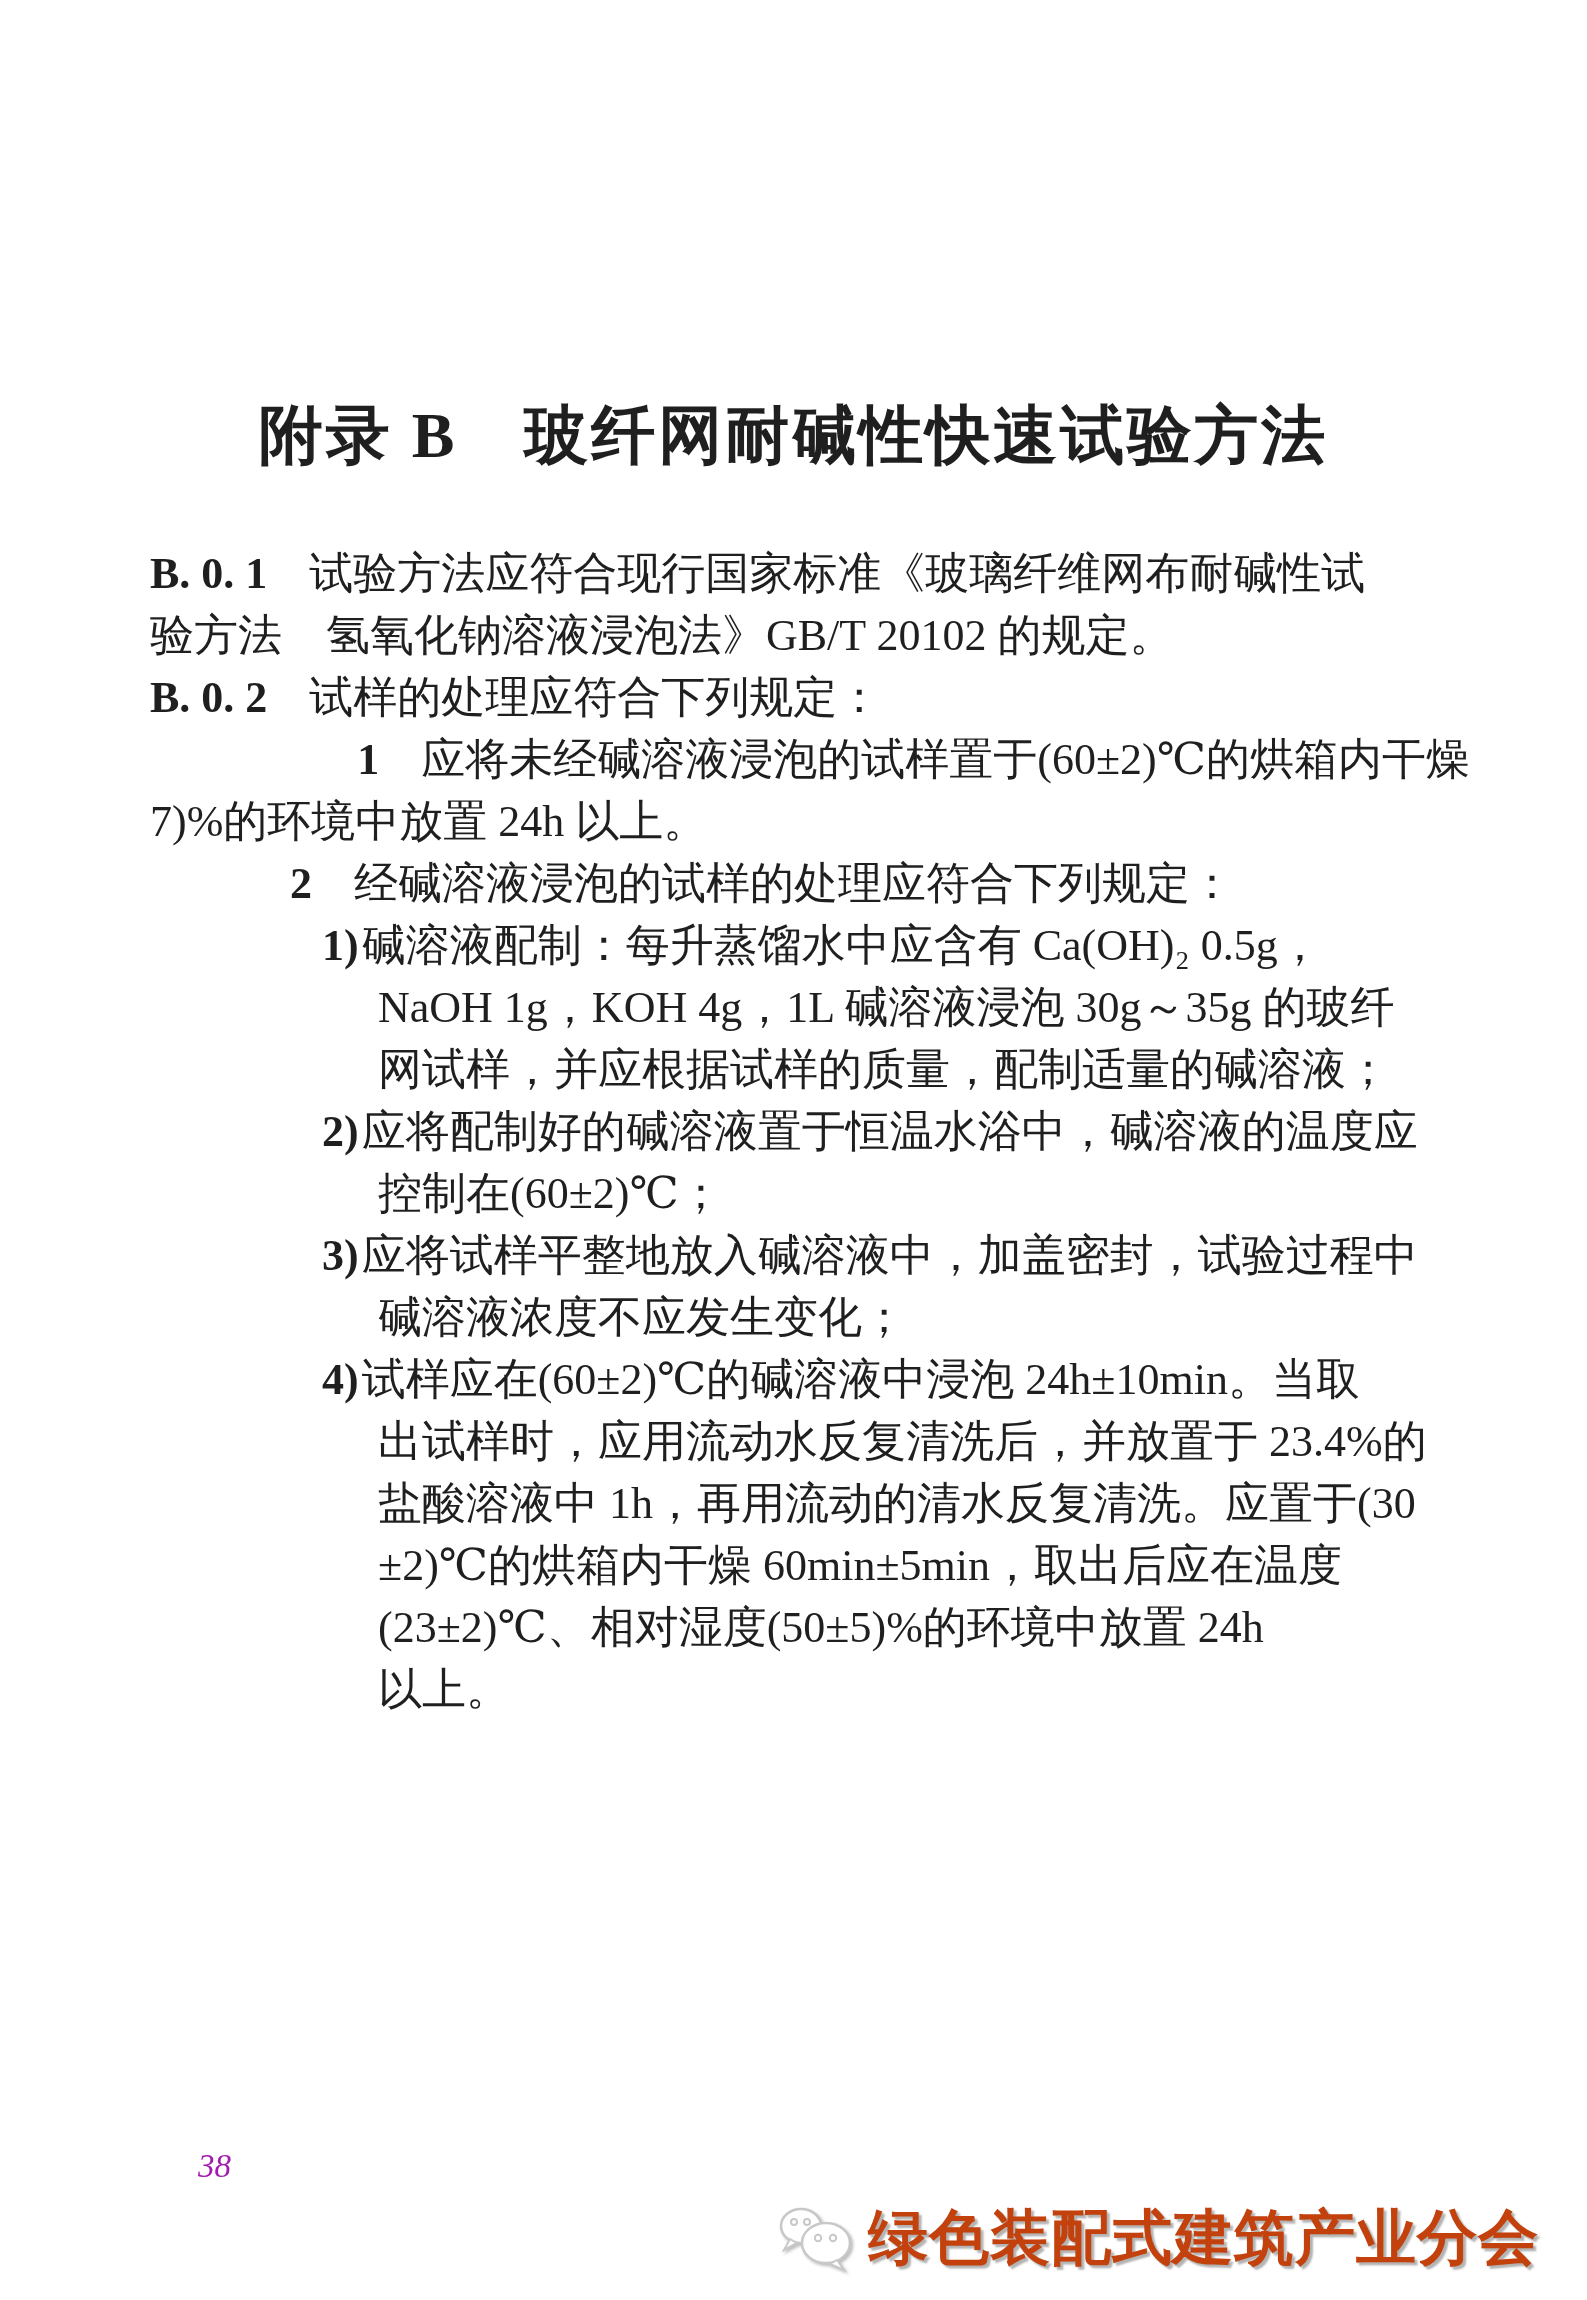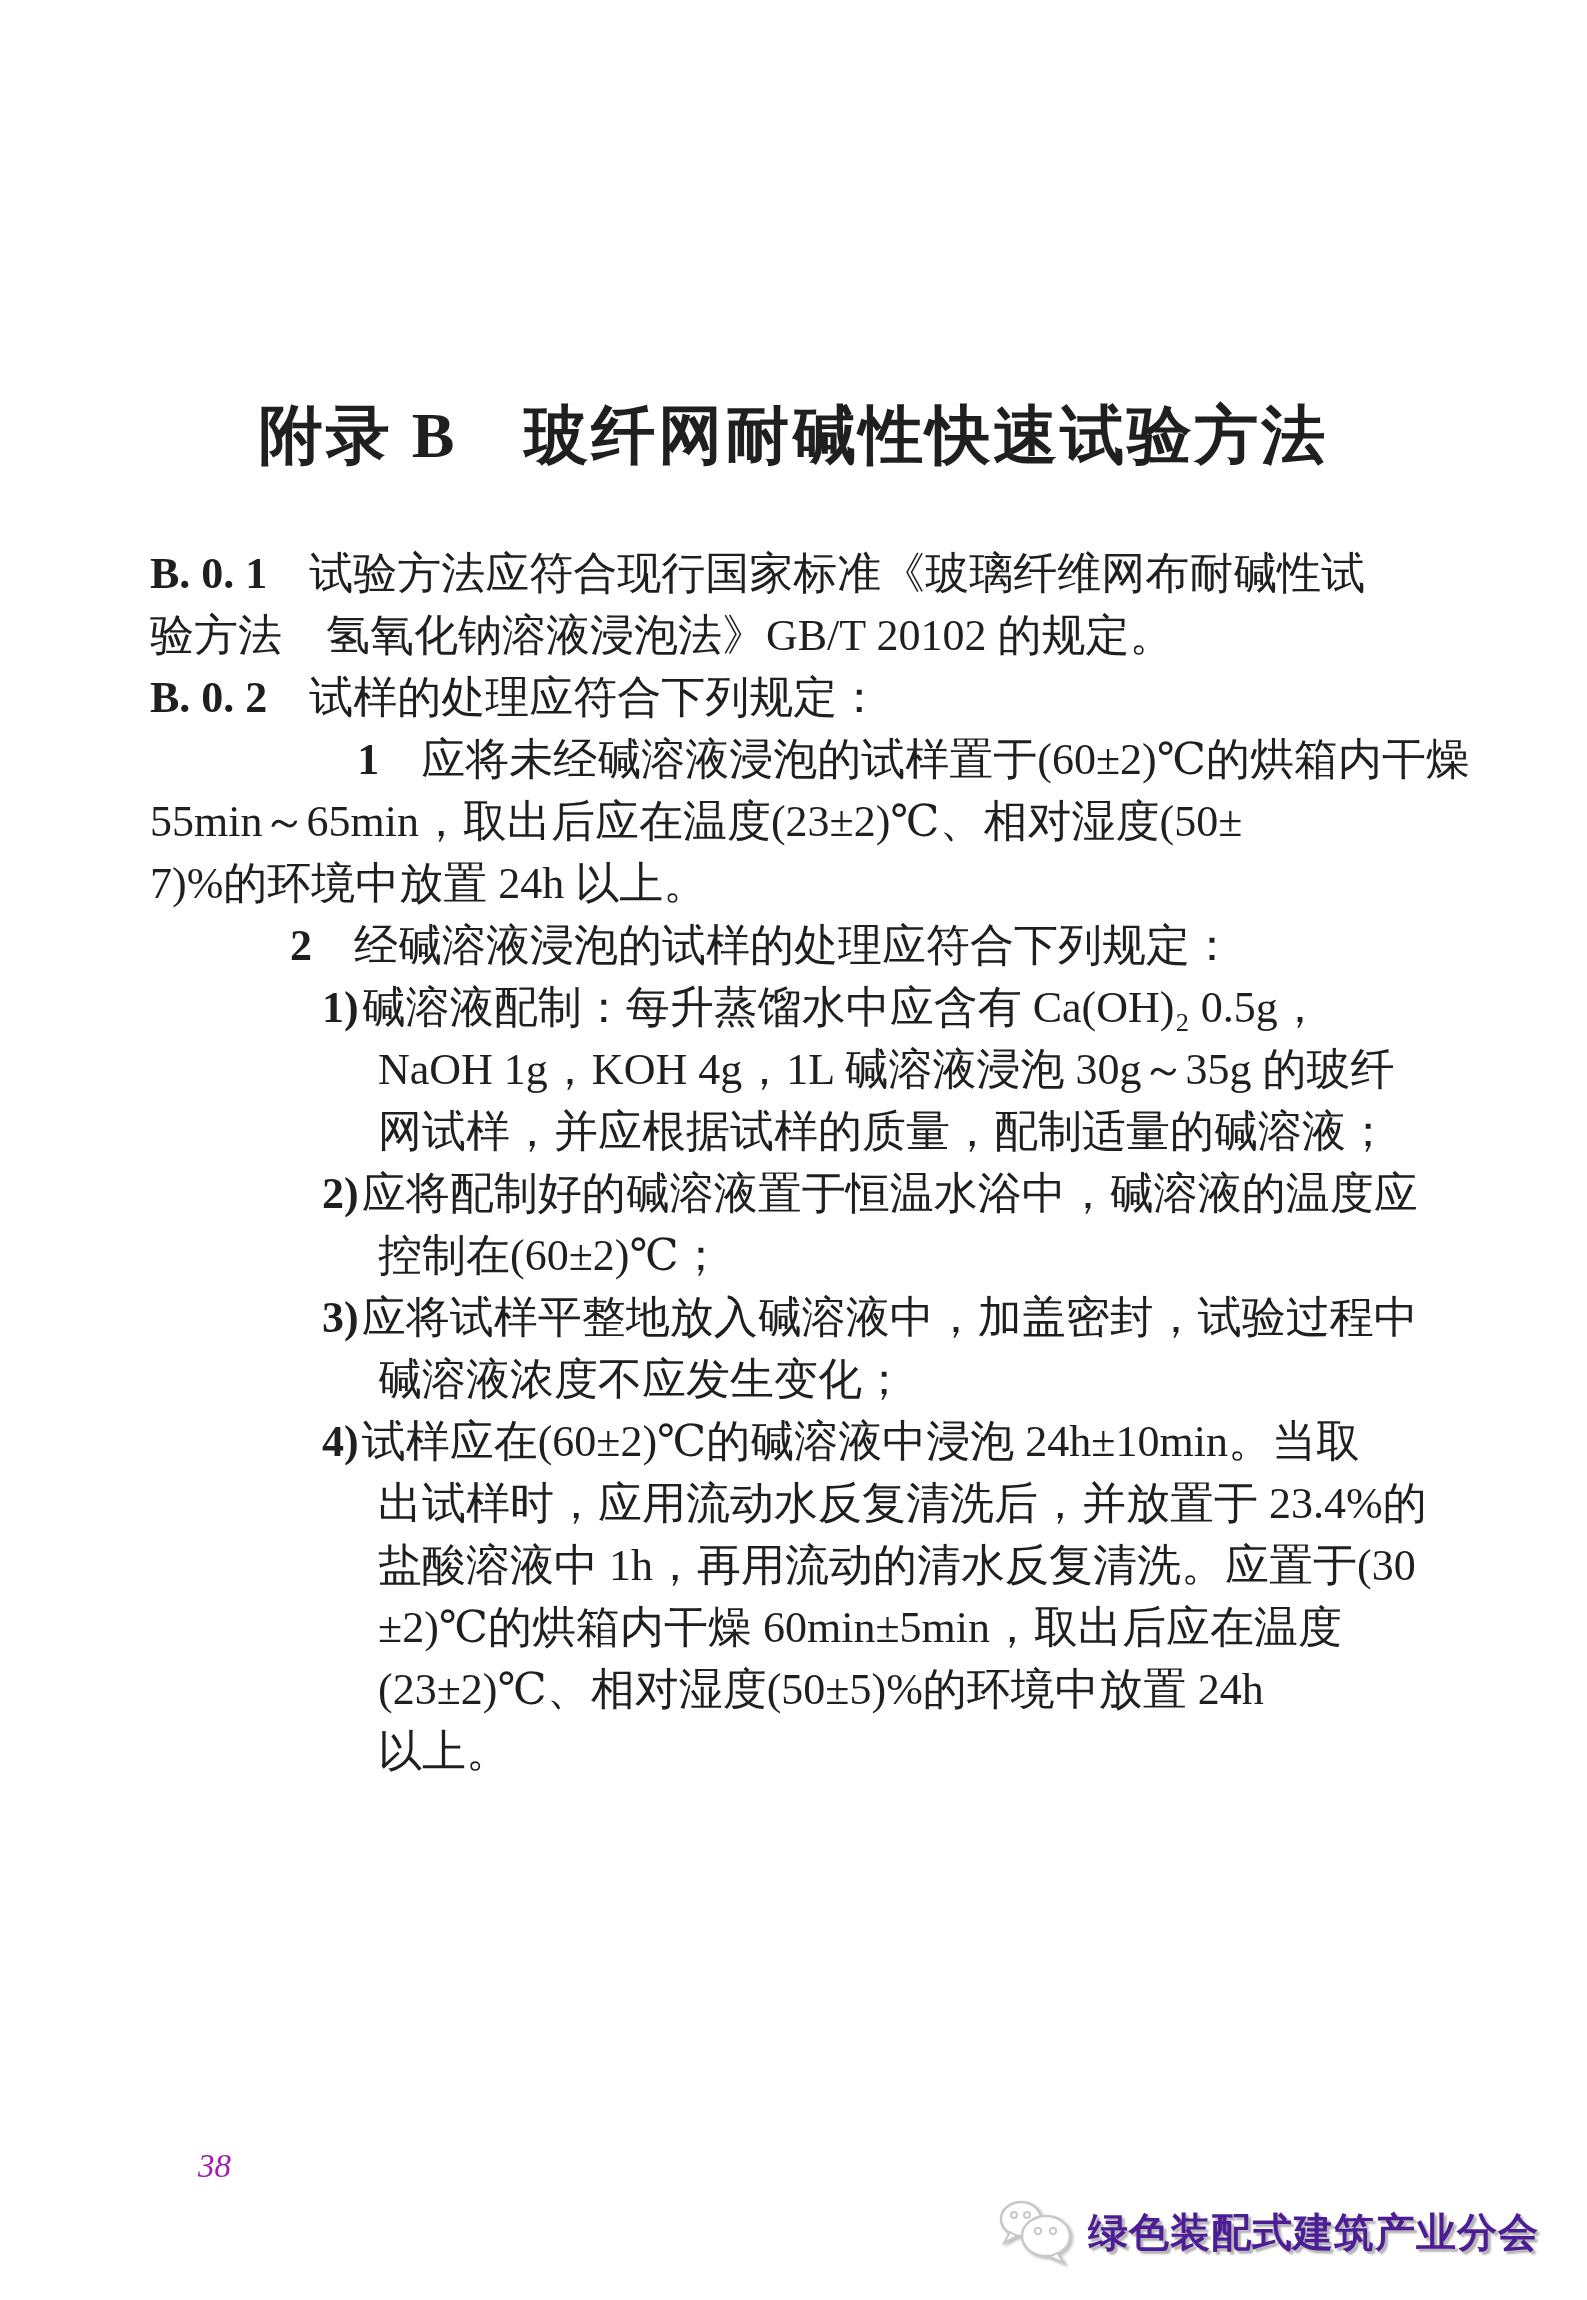--- a/index.html
+++ b/index.html
@@ -53,41 +53,40 @@
     display:flex;
     align-items:center;
     gap:12px;
   }
   .wechat-icon{
     filter:drop-shadow(2px 2px 1.5px #bdbdbd);
     flex:0 0 auto;
   }
   .footer-brand{
     font-family:"Liberation Sans","DejaVu Sans",sans-serif;
-    font-size:40px;
+    font-size:60px;
     font-weight:bold;
-    color:#4c1d95;
+    color:#c2410c;
     letter-spacing:1px;
     text-shadow:3px 3px 2px #b3b3b3, 1px 1px 1px #d8d8d8;
     white-space:nowrap;
   }
 </style>
 </head>
 <body>
 
 <div class="page">
 
   <div class="doc-title">附录 B　玻纤网耐碱性快速试验方法</div>
 
   <div class="body-lines">
       <div class="text-line" style="padding-left: 0px;"><span class="line-label wide">B. 0. 1</span><span>试验方法应符合现行国家标准《玻璃纤维网布耐碱性试</span></div>
       <div class="text-line" style="padding-left: 0px;"><span>验方法　氢氧化钠溶液浸泡法》GB/T 20102 的规定。</span></div>
       <div class="text-line" style="padding-left: 0px;"><span class="line-label wide">B. 0. 2</span><span>试样的处理应符合下列规定：</span></div>
       <div class="text-line" style="padding-left: 140px; text-align: right;"><span class="line-label wide">1</span><span>应将未经碱溶液浸泡的试样置于(60±2)℃的烘箱内干燥</span></div>
-      <div class="text-line" style="padding-left: 0px;"><span>55min～65min，取出后应在温度(23±2)℃、相对湿度(50±</span></div>
       <div class="text-line" style="padding-left: 0px;"><span>7)%的环境中放置 24h 以上。</span></div>
       <div class="text-line" style="padding-left: 140px;"><span class="line-label wide">2</span><span>经碱溶液浸泡的试样的处理应符合下列规定：</span></div>
       <div class="text-line" style="padding-left: 172px;"><span class="line-label tight">1)</span><span>碱溶液配制：每升蒸馏水中应含有 Ca(OH)₂ 0.5g，</span></div>
       <div class="text-line" style="padding-left: 228px;"><span>NaOH 1g，KOH 4g，1L 碱溶液浸泡 30g～35g 的玻纤</span></div>
       <div class="text-line" style="padding-left: 228px;"><span>网试样，并应根据试样的质量，配制适量的碱溶液；</span></div>
       <div class="text-line" style="padding-left: 172px;"><span class="line-label tight">2)</span><span>应将配制好的碱溶液置于恒温水浴中，碱溶液的温度应</span></div>
       <div class="text-line" style="padding-left: 228px;"><span>控制在(60±2)℃；</span></div>
       <div class="text-line" style="padding-left: 172px;"><span class="line-label tight">3)</span><span>应将试样平整地放入碱溶液中，加盖密封，试验过程中</span></div>
       <div class="text-line" style="padding-left: 228px;"><span>碱溶液浓度不应发生变化；</span></div>
       <div class="text-line" style="padding-left: 172px;"><span class="line-label tight">4)</span><span>试样应在(60±2)℃的碱溶液中浸泡 24h±10min。当取</span></div>

